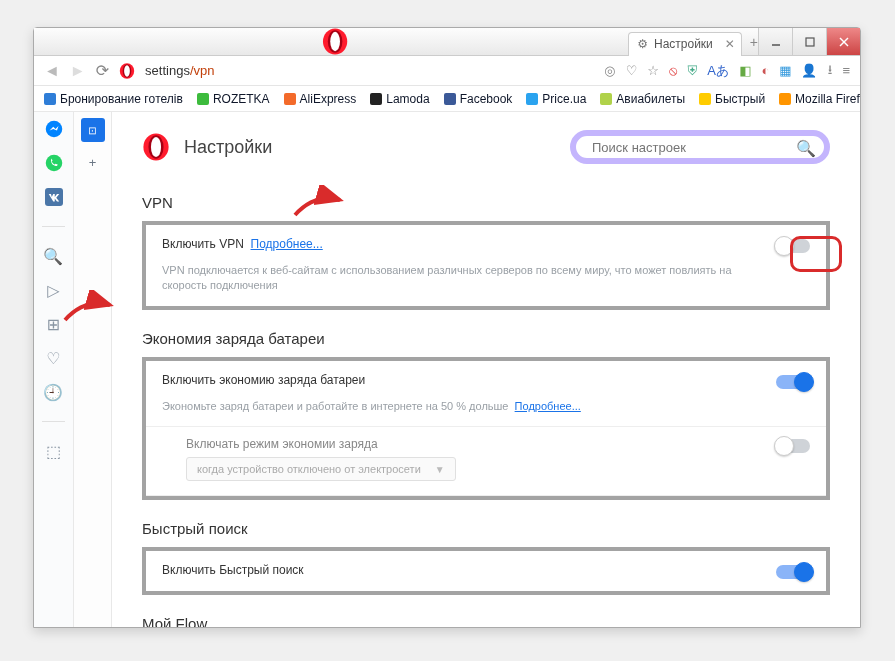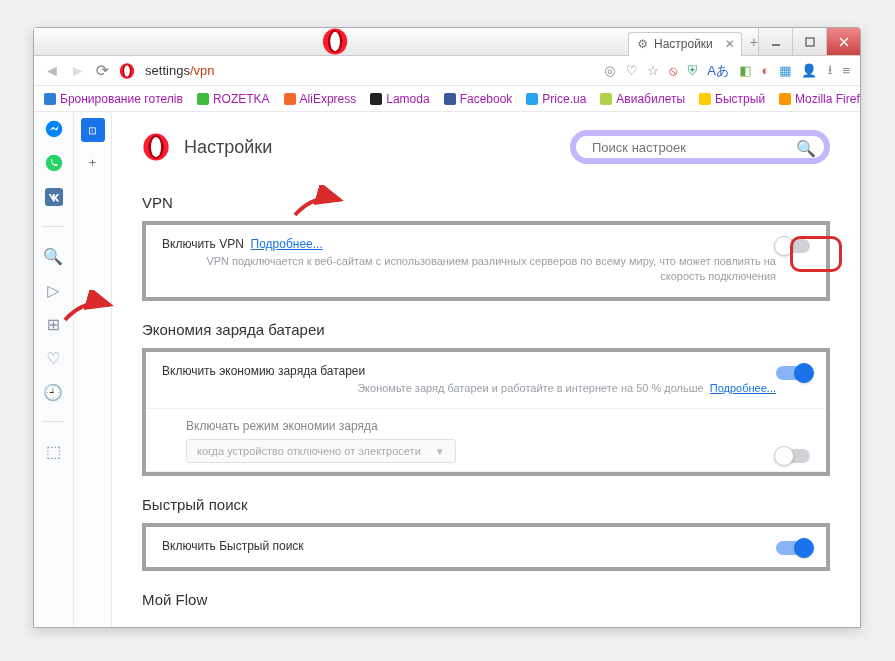--- a/index.html
+++ b/index.html
@@ -21,21 +21,21 @@
 
 
 .addrrow { height: 30px; display: flex; align-items: center; padding: 0 10px; border-bottom: 1px solid #e5e5e5; gap: 10px; }
 .opera-logo { width: 18px; height: 18px; }
 .addrtext { font-size: 13px; color: #333; }
 .addrtext .gray { color: #c2410c; }
 .addricons { margin-left: auto; display: flex; gap: 10px; color: #888; font-size: 13px; align-items: center; }
 .addricons span { display:inline-flex; }
 
 
-.bookmarks { height: 26px; display: flex; align-items: center; gap: 14px; padding: 0 10px; font-size: 12px; color: #a21caf; border-bottom: 1px solid #e8e8e8; overflow: hidden; white-space: nowrap; }
+.bookmarks { height: 26px; display: flex; align-items: center; gap: 14px; padding: 0 10px; font-size: 12px; color: #0f172a; border-bottom: 1px solid #e8e8e8; overflow: hidden; white-space: nowrap; }
 .bookmarks .bm { display: flex; align-items: center; gap: 4px; }
 .bmico { width: 12px; height: 12px; border-radius: 2px; display: inline-block; flex-shrink:0; }
 
 
 .mainarea { flex: 1; display: flex; overflow: hidden; }
 
 
 .vsidebar { width: 40px; background: #fafbfc; border-right: 1px solid #e8e8e8; display: flex; flex-direction: column; align-items: center; padding-top: 8px; gap: 16px; color: #8a96a3; }
 .vsidebar .vico { width: 18px; height: 18px; display:flex; align-items:center; justify-content:center; }
 .vsidebar .divider { width: 60%; height: 1px; background: #e0e0e0; margin: 4px 0; }
@@ -64,22 +64,22 @@
 .nav-gap { height: 14px; }
 
 .content { flex: 1; padding: 6px 30px 0 30px; }
 .section-h { font-size: 15px; color: #333; font-weight: 400; margin: 10px 0 10px; }
 .card { border: 4px solid #a3a3a3; border-radius: 0; margin-bottom: 20px; }
 .row { padding: 12px 16px; display: flex; align-items: flex-start; border-bottom: 1px solid #eee; }
 .row:last-child { border-bottom: none; }
 .row .txt { flex: 1; }
 .row .title { font-size: 12px; color: #333; }
 .row .title a { color: #1a73e8; text-decoration: underline; }
-.row .desc { font-size: 11px; color: #9aa0a6; margin-top: 3px; line-height: 1.4; text-align: right; }
-.subrow { padding: 10px 16px 8px 40px; display:flex; align-items:flex-end; border-bottom:1px solid #eee; }
+.row .desc { font-size: 11px; color: #9aa0a6; margin-top: 12px; line-height: 1.4; }
+.subrow { padding: 10px 16px 14px 40px; display:flex; align-items:flex-start; border-bottom:1px solid #eee; }
 .subrow .subtitle { font-size: 12px; color: #888; margin-bottom: 6px; }
 .subrow .sel { display:inline-flex; align-items:center; border:1px solid #e0e0e0; border-radius:3px; background:#fafafa; padding: 5px 10px; font-size:11px; color:#aaa; }
 .subrow .sel .chev { margin-left: 14px; color:#bbb; font-size:10px; }
 
 .toggle { position: relative; width: 34px; height: 14px; border-radius: 8px; background: #cfd3d8; flex-shrink: 0; margin-top: 2px; }
 .toggle::after { content:""; position:absolute; width:18px; height:18px; background:#fff; border:1px solid #ccc; border-radius:50%; top:-3px; left:-2px; box-shadow:0 1px 2px rgba(0,0,0,.2); }
 .toggle.on { background:#8ab4f8; }
 .toggle.on::after { left: 18px; background:#1a73e8; border-color:#1a73e8; }
 
 

